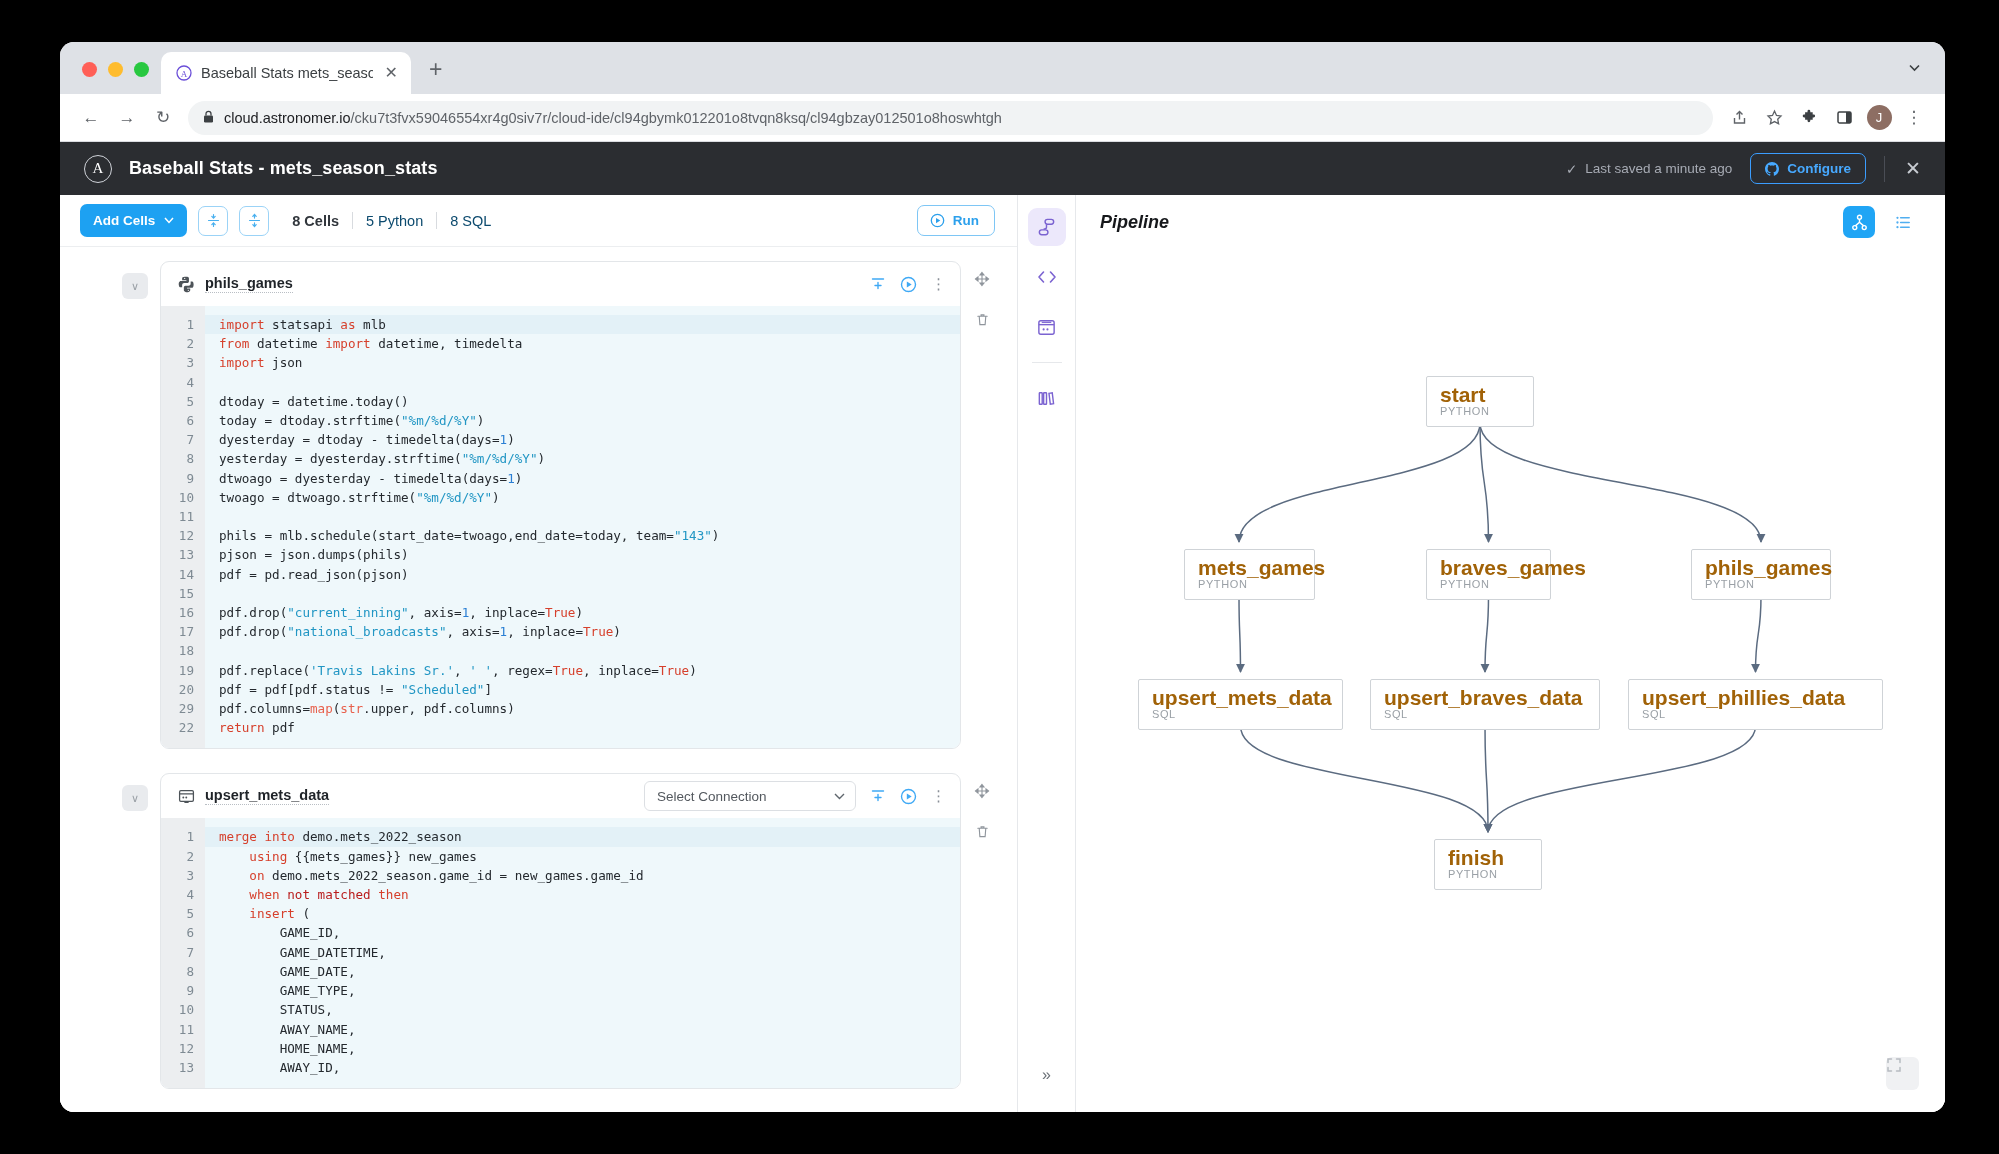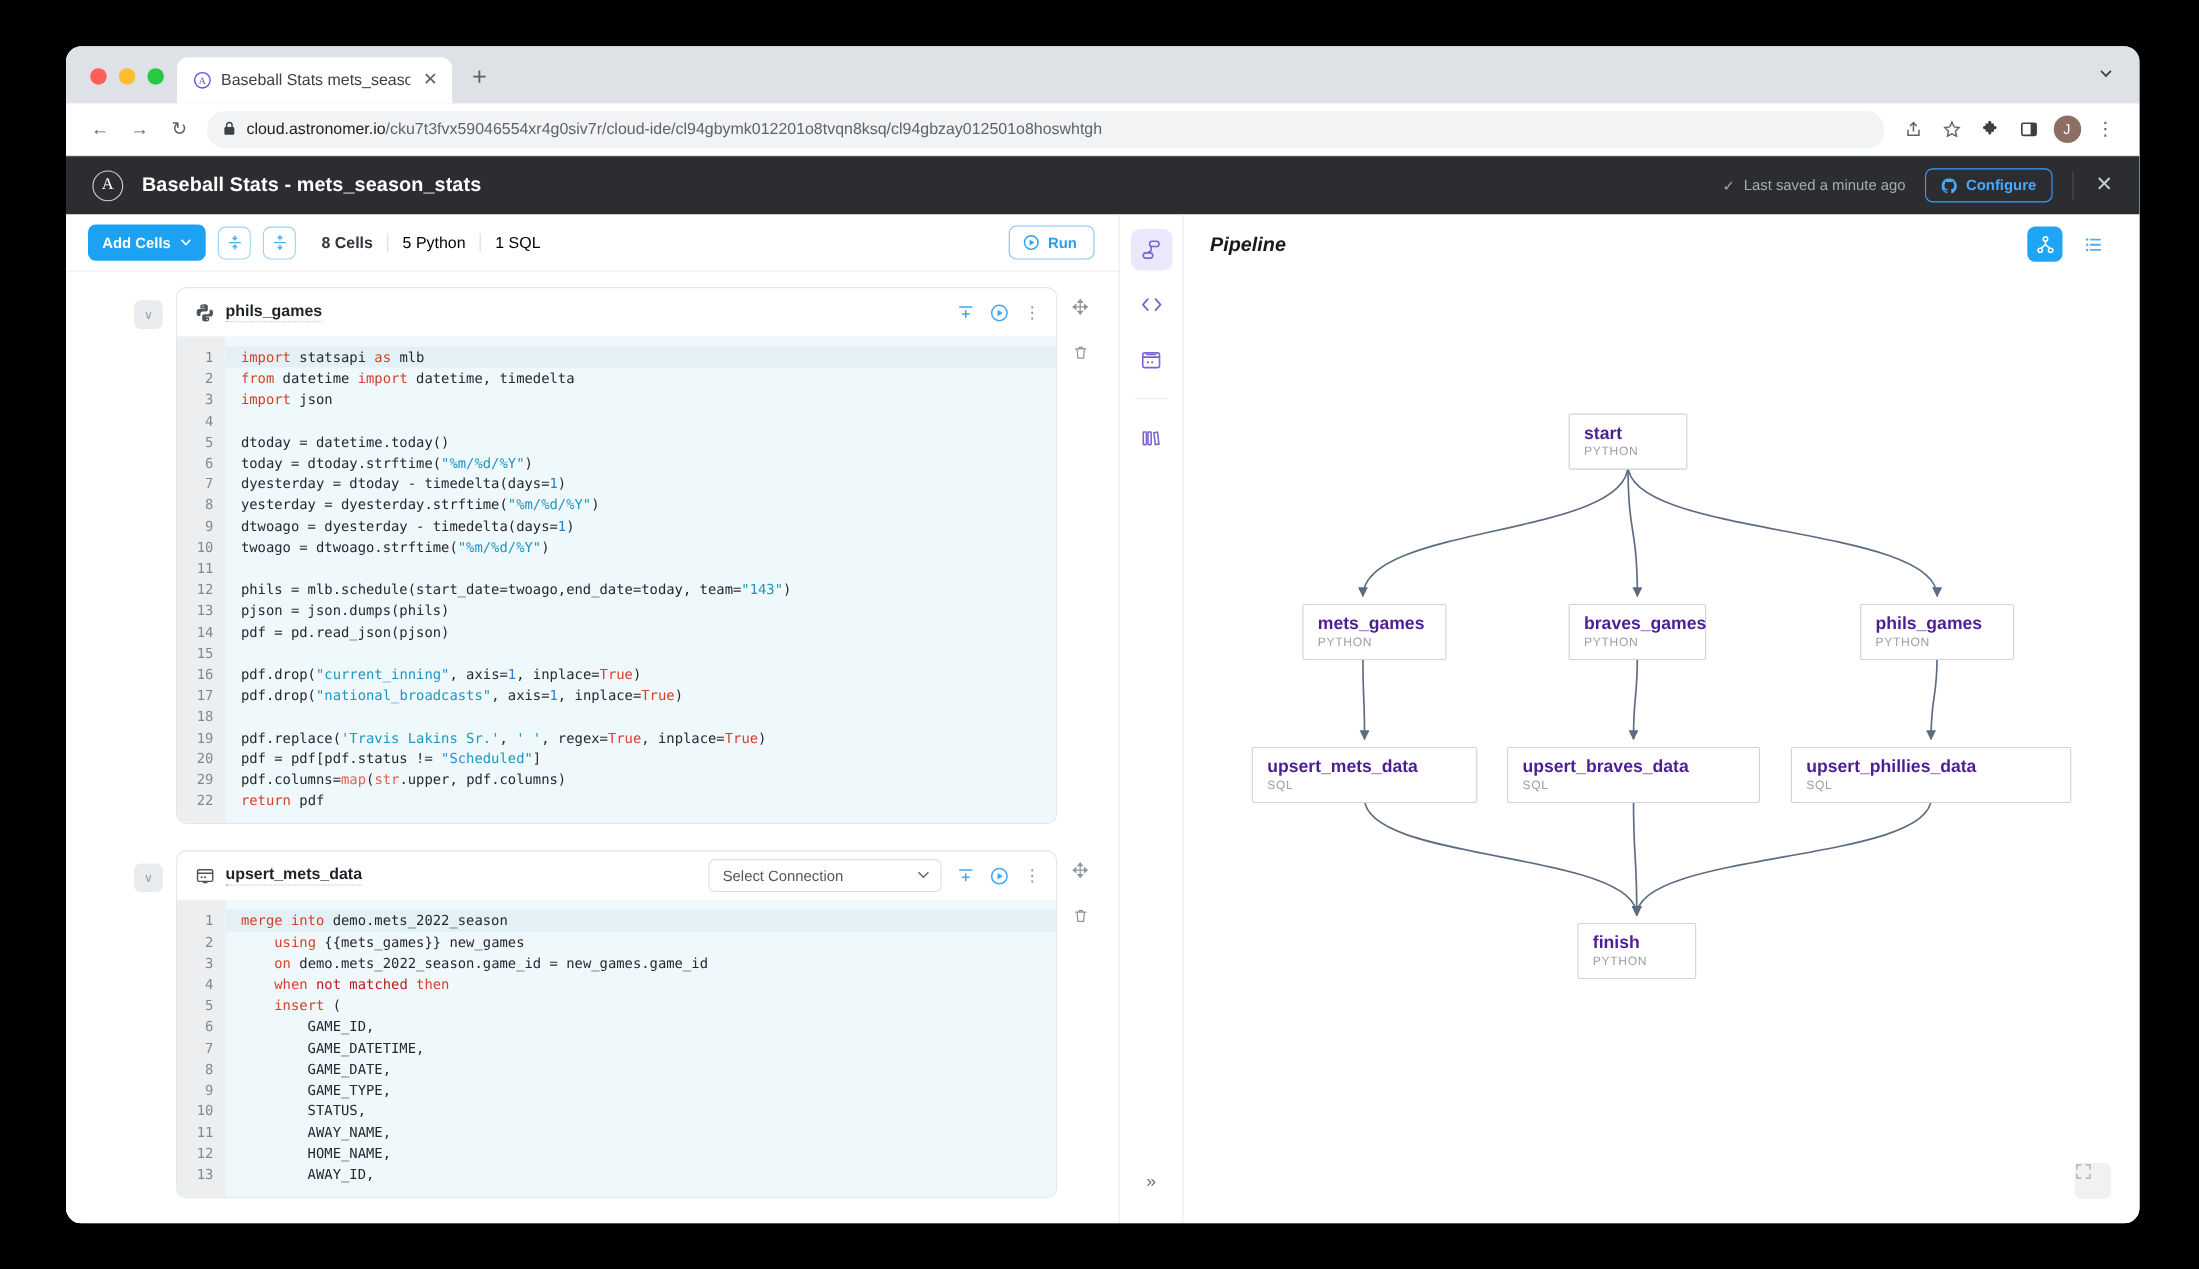--- a/index.html
+++ b/index.html
@@ -116,21 +116,21 @@
     background: #1da1f2; color: #fff; font-size: 13.5px; font-weight: bold;
     border-radius: 7px; padding: 9px 13px; display: flex; align-items: center; gap: 9px;
   }
   .tb-icon-btn {
     width: 30px; height: 30px; border: 1px solid #9bd3f7; border-radius: 7px;
     display: flex; align-items: center; justify-content: center; color: #49b0ef;
   }
   .cells-info { display: flex; align-items: center; margin-left: 12px; font-size: 14.5px; color: #31363c; }
   .cells-info b { font-weight: bold; }
   .cells-info .sep { width: 1px; height: 17px; background: #d8dbdf; margin: 0 13px; }
-  .cells-info .dim { color: #000000; }
+  .cells-info .dim { color: #0c4a6e; }
   .run-btn {
     margin-left: auto; border: 1px solid #7ec6f5; border-radius: 7px;
     color: #2ca0ec; font-size: 13.5px; font-weight: bold;
     padding: 7px 15px 7px 12px; display: flex; align-items: center; gap: 8px;
   }
 
   .nb-scroll { flex: 1; overflow: hidden; padding: 14px 0 0 0; position: relative; }
 
   .cell-wrap { display: flex; align-items: flex-start; padding: 0 14px 0 62px; margin-bottom: 24px; position: relative; }
   .cell-collapse {
@@ -198,21 +198,21 @@
     display: flex; align-items: center; justify-content: center; color: #50aef0;
   }
   .pl-toggle.active { background: #20a5f5; color: #fff; }
   .pl-canvas { flex: 1; position: relative; overflow: hidden; }
   .pl-canvas svg { position: absolute; left: 0; top: 0; }
 
   .node {
     position: absolute; background: #fff; border: 1px solid #cfd3d7;
     padding: 8px 13px 7px 13px; border-radius: 2px;
   }
-  .node-name { font-size: 16px; font-weight: bold; color: #4c1d95; line-height: 19px; white-space: nowrap; }
+  .node-name { font-size: 21px; font-weight: bold; color: #a16207; line-height: 19px; white-space: nowrap; }
   .node-type { font-size: 11px; color: #9aa0a6; letter-spacing: .6px; line-height: 15px; }
 
   .fit-btn {
     position: absolute; right: 26px; bottom: 22px;
     width: 33px; height: 33px; border-radius: 6px; background: #f0f1f3;
     display: flex; align-items: center; justify-content: center; color: #b6bbc1;
   }
 </style>
 </head>
 <body>
@@ -326,21 +326,21 @@
             <span class="tb-icon-btn">
               <svg width="15" height="15" viewBox="0 0 15 15">
                   <path d="M7.5 5.1V1.5M5.8 3.4 7.5 1.5 9.2 3.4M2.5 7.5h10M7.5 9.9v3.6M5.8 11.6 7.5 13.5 9.2 11.6" fill="none" stroke="#49b0ef" stroke-width="1.2" stroke-linecap="round"></path>
                 </svg>
             </span>
             <span class="cells-info">
               <b>8 Cells</b>
               <span class="sep"></span>
               <span class="dim">5 Python</span>
               <span class="sep"></span>
-              <span class="dim">1 SQL</span>
+              <span class="dim">8 SQL</span>
             </span>
             <span class="run-btn">
               <svg width="15" height="15" viewBox="0 0 16 16">
                   <circle cx="8" cy="8" r="6.6" fill="none" stroke="#2ca0ec" stroke-width="1.4"></circle>
                   <path d="M6.4 5.2 11 8l-4.6 2.8Z" fill="#2ca0ec"></path>
                 </svg>
               <span>Run</span>
             </span>
           </div>
 

